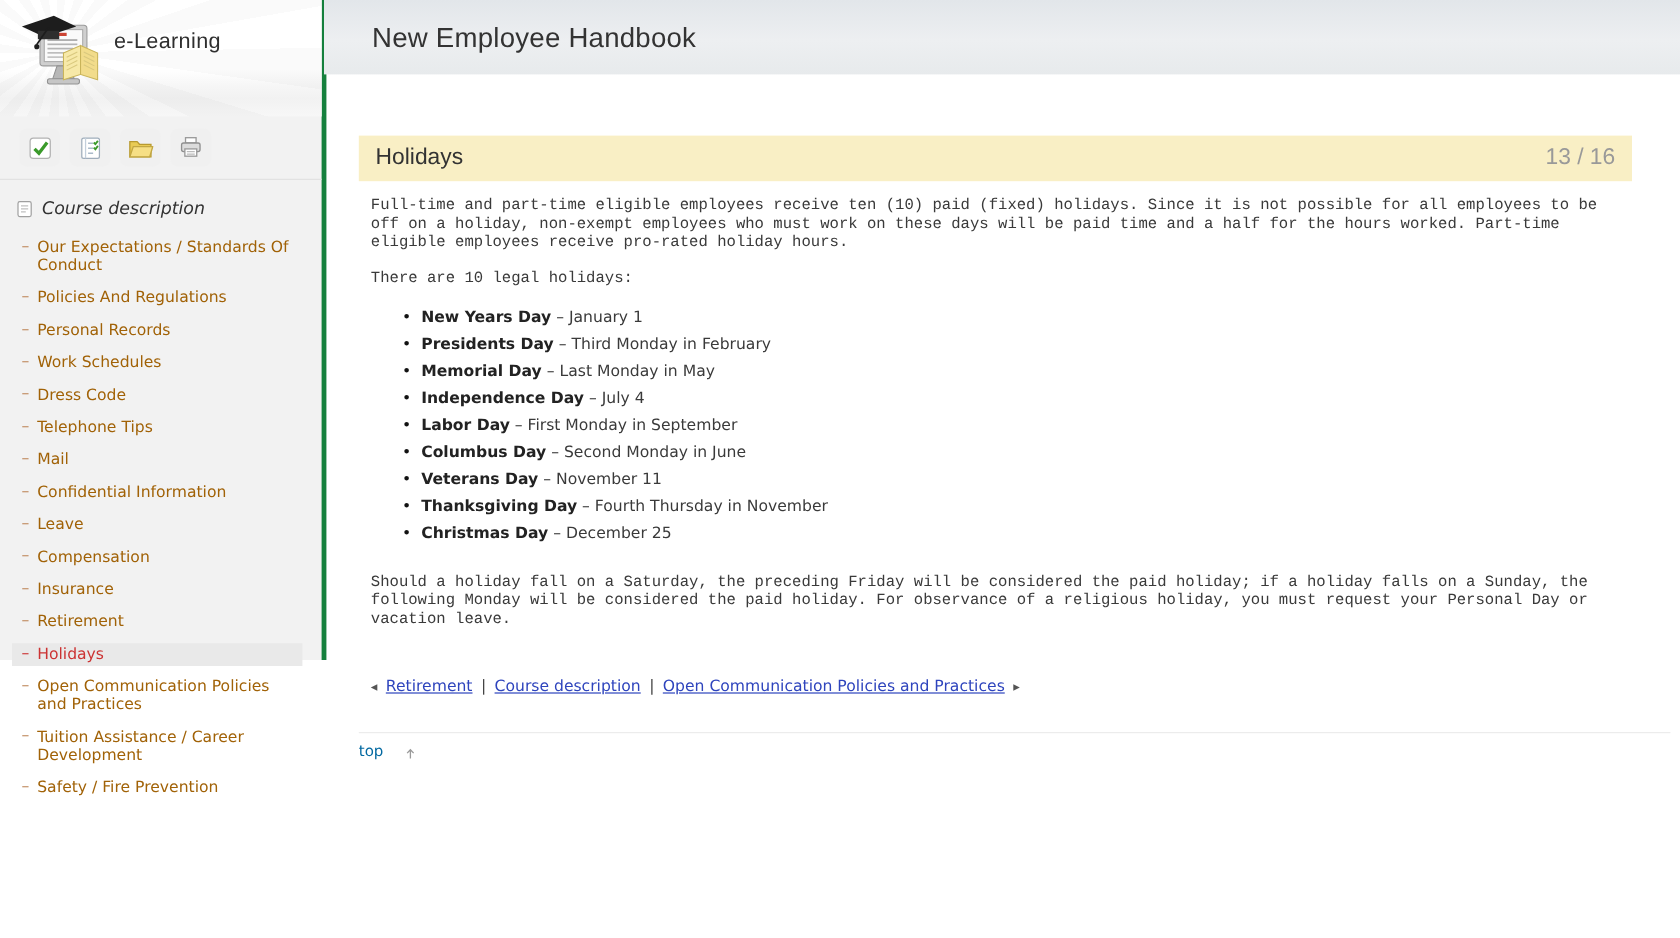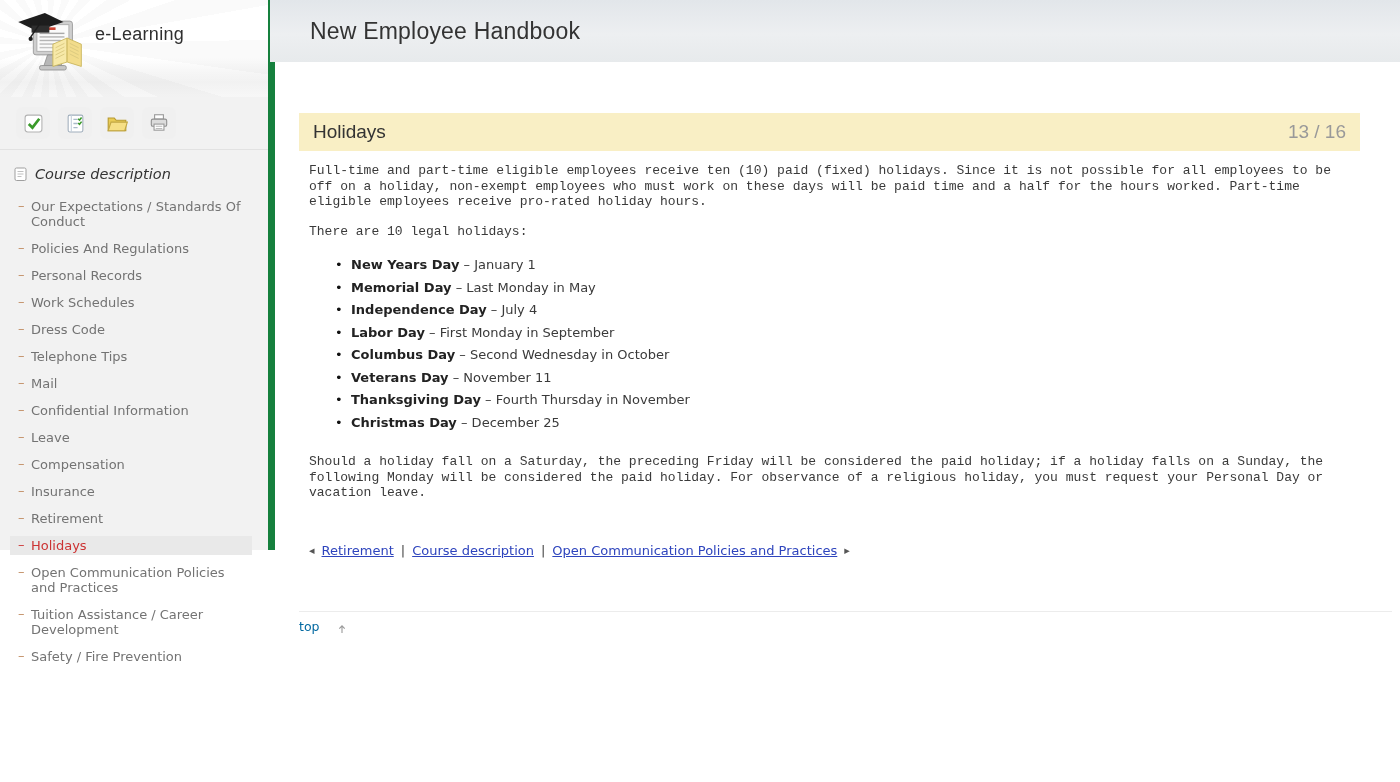--- a/index.html
+++ b/index.html
@@ -4,21 +4,21 @@
 <style>
   html,body{margin:0;padding:0;}
   body{
     width:1400px;height:782px;overflow:hidden;background:#fff;
     font-family:"DejaVu Sans","Liberation Sans",sans-serif;color:#3a3a3a;
     position:relative;font-size:13px;
   }
   
   .sidebar{
     position:absolute;left:0;top:0;width:268px;height:550px;
-    background:#f2f2f2;border-right:7px solid #15803d;
+    background:#f2f2f2;border-right:4px solid #15803d;
   }
   .logo-area{
     height:97px;background:
       linear-gradient(#ffffff 0 58px, #ededed 72px, #e4e4e4 82px, #efefef 97px);
     position:relative;
   }
   .logo-area .rays{
     position:absolute;inset:0;
     background:repeating-conic-gradient(from -10deg at 18% 45%, #ffffff 0 9deg, #f5f5f5 9deg 18deg);
     opacity:.5;
@@ -35,21 +35,21 @@
   .tool{
     width:34px;height:32px;border-radius:7px;background:#f0f0f0;
     display:flex;align-items:center;justify-content:center;cursor:pointer;
   }
   .side-nav{padding:14px 16px 0 10px;}
   .course-head{display:flex;align-items:center;gap:7px;margin:2px 0 15px 4px;}
   .course-head .label{font-style:italic;font-size:14.5px;color:#333;}
   .side-nav ul{list-style:none;margin:0;padding:0;}
   .side-nav li{
     position:relative;padding:2px 6px 2px 21px;margin-bottom:8px;
-    line-height:15px;font-size:13px;color:#737373;cursor:pointer;
+    line-height:15px;font-size:13px;color:#a16207;cursor:pointer;
   }
   .side-nav li::before{
     content:"–";position:absolute;left:8px;top:1px;color:#c08b60;
   }
   .side-nav li.active{background:#e9e9e9;color:#cc3333;}
   .side-nav li.active::before{color:#cc3333;}
   
   .main{position:absolute;left:270px;top:0;right:0;height:644px;}
   .page-header{
     height:62px;
@@ -201,34 +201,38 @@
     <p class="p-intro">Full-time and part-time eligible employees receive ten (10) paid (fixed) holidays. Since it is not possible for all employees to be off on a holiday, non-exempt employees who must work on these days will be paid time and a half for the hours worked. Part-time eligible employees receive pro-rated holiday hours.</p>
     <p class="p-listintro">There are 10 legal holidays:</p>
 
     <ul class="holiday-list">
 
     <li>
         <b>New Years Day</b>
         <span>– January 1</span>
       </li>
         <li>
+        <b>Presidents Day</b>
+        <span>– Third Monday in February</span>
+      </li>
+        <li>
         <b>Memorial Day</b>
         <span>– Last Monday in May</span>
       </li>
         <li>
         <b>Independence Day</b>
         <span>– July 4</span>
       </li>
         <li>
         <b>Labor Day</b>
         <span>– First Monday in September</span>
       </li>
         <li>
         <b>Columbus Day</b>
-        <span>– Second Wednesday in October</span>
+        <span>– Second Monday in June</span>
       </li>
         <li>
         <b>Veterans Day</b>
         <span>– November 11</span>
       </li>
         <li>
         <b>Thanksgiving Day</b>
         <span>– Fourth Thursday in November</span>
       </li>
         <li>

